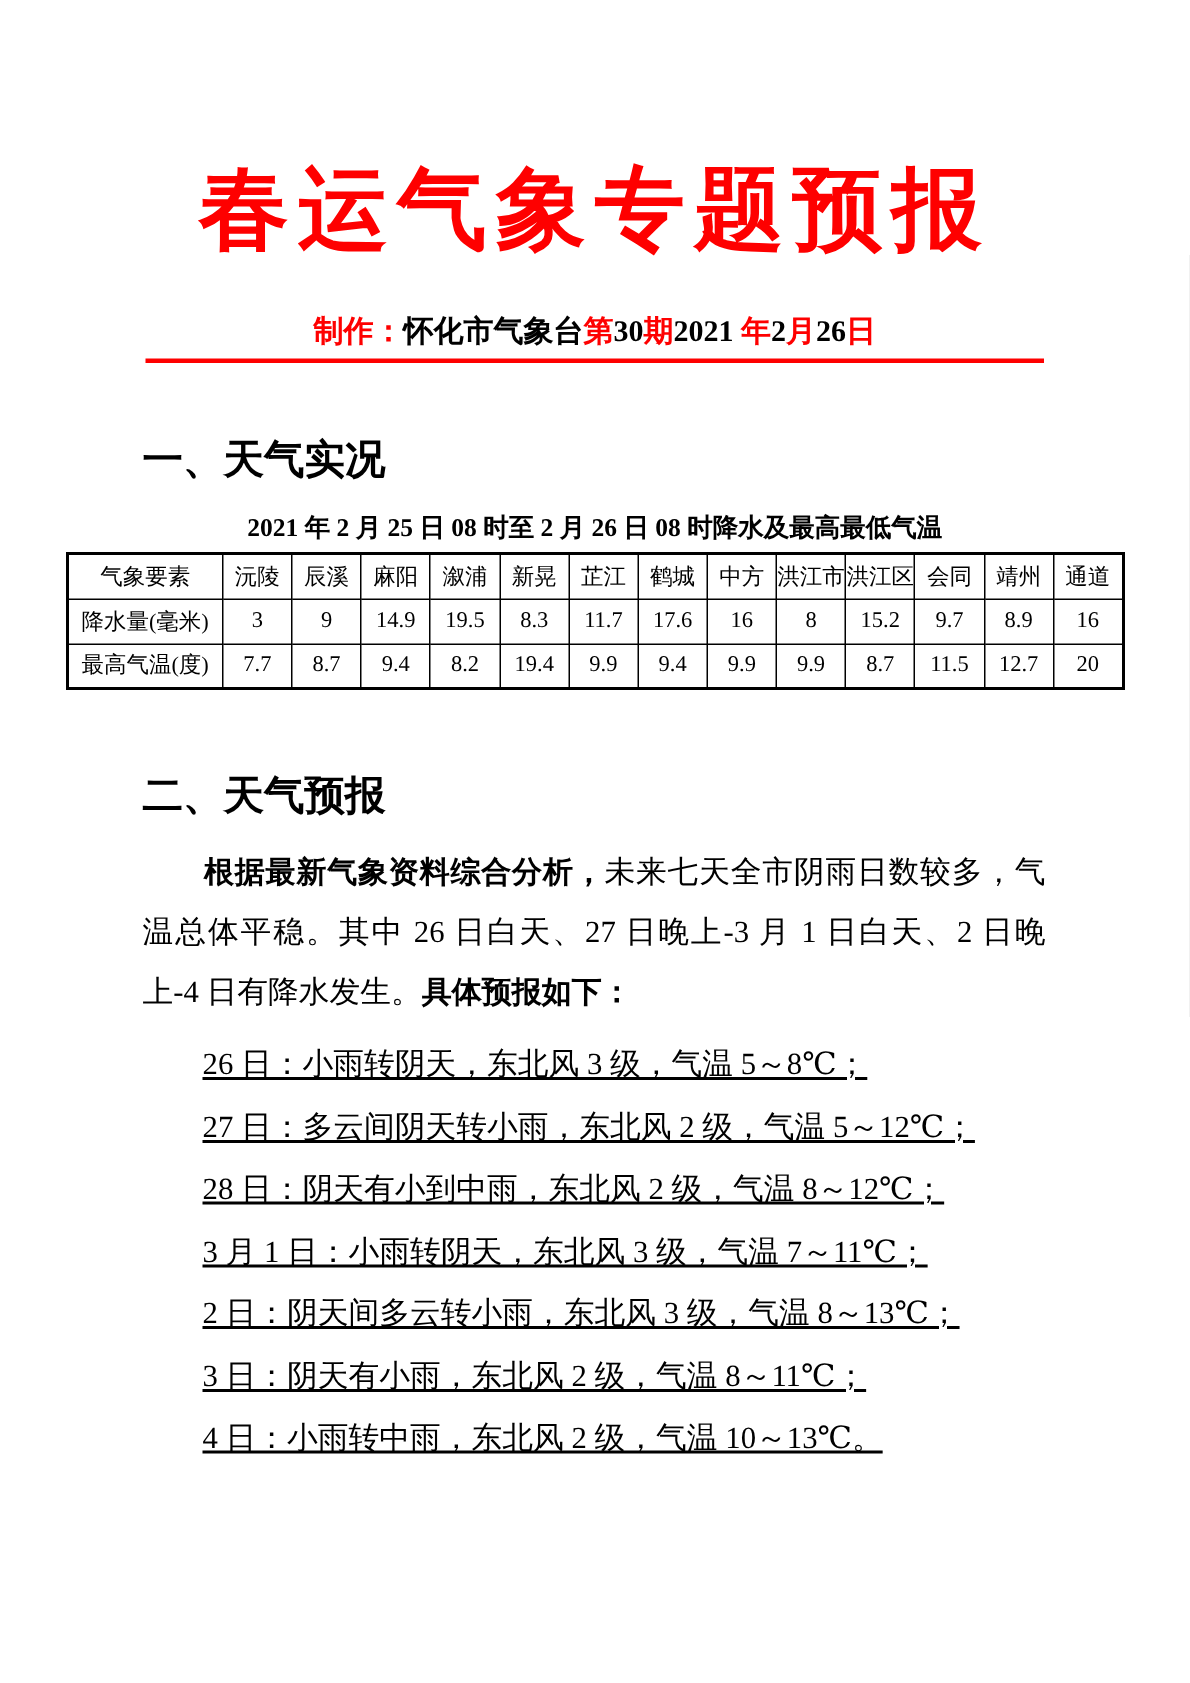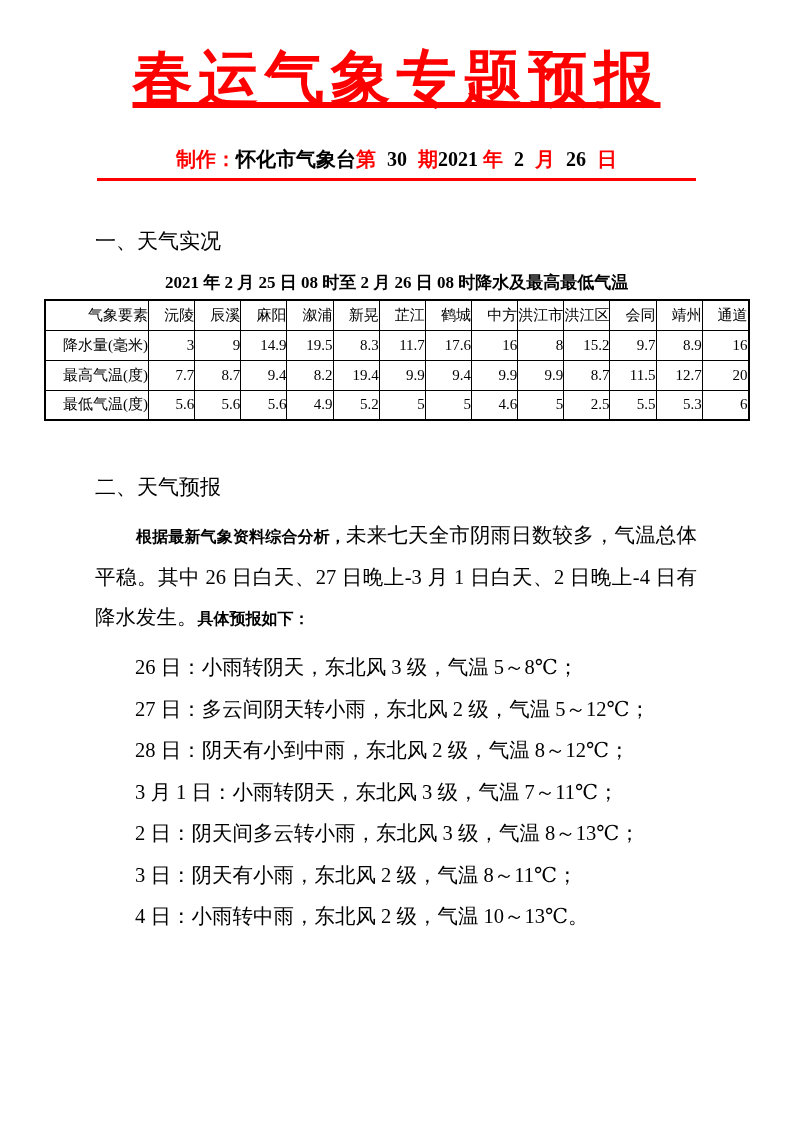--- a/index.html
+++ b/index.html
@@ -8,95 +8,95 @@
     width: 793px;
     height: 1122px;
     margin: 0 auto;
     background: #ffffff;
     font-family: "Liberation Serif", "DejaVu Serif", serif;
     color: #000000;
     overflow: hidden;
     position: relative;
   }
   .doc-title {
-    margin-top: 39px;
+    margin-top: 100px;
     text-align: center;
     color: #fe0000;
     font-size: 60px;
     font-weight: 600;
     letter-spacing: 6px;
     font-family: "Liberation Serif", "DejaVu Serif", serif;
     white-space: nowrap;
-    text-decoration: underline;
   }
   .header-row {
     margin: 26px 98px 0 98px;
     display: flex;
     justify-content: center;
     align-items: baseline;
     font-size: 20px;
     font-weight: bold;
     white-space: nowrap;
   }
   .red { color: #fe0000; }
   .blk { color: #000000; }
   .num { font-family: "Liberation Serif", serif; }
-  .sp { margin: 0 11px; }
+  .sp { margin: 0 0; }
   .sp-l { margin-left: 5px; }
   .red-rule {
     margin: 5px 97px 0 97px;
     border-top: 3px solid #fe0000;
   }
   .section-heading {
     margin: 46px 16px 0 95px;
-    font-size: 21px;
-    font-weight: normal;
+    font-size: 27px;
+    font-weight: bold;
     font-family: "Liberation Sans", "DejaVu Sans", sans-serif;
   }
   .table-caption {
     margin-top: 16px;
     text-align: center;
     font-size: 17px;
     font-weight: bold;
   }
   table.weather {
     margin: 5px auto 0 auto;
     width: 706px;
     border-collapse: collapse;
     table-layout: fixed;
     border: 2px solid #000;
   }
   table.weather th, table.weather td {
     border: 1px solid #000;
     height: 30px;
-    text-align: right;
+    text-align: center;
     vertical-align: middle;
     font-size: 15px;
     font-weight: normal;
     padding: 0;
     overflow: hidden;
   }
   table.weather th:first-child, table.weather td:first-child { width: 104px; }
   .section2 { margin-top: 52px; }
   .intro {
     margin: 14px 96px 0 95px;
     font-size: 20.5px;
     line-height: 40px;
     text-indent: 2em;
     text-align: justify;
   }
-  .intro b { font-family: "Liberation Sans", "DejaVu Sans", sans-serif; font-size: 16px; }
+  .intro b { font-family: "Liberation Sans", "DejaVu Sans", sans-serif; font-size: 20px; }
   .forecast-list {
     margin: 8px 95px 0 95px;
   }
   .forecast-line {
     padding-left: 40px;
     line-height: 41.5px;
     font-size: 20.5px;
     white-space: nowrap;
+    text-decoration: underline;
   }
 </style>
 </head>
 <body>
 
 <div class="page">
 
   <div class="doc-title">春运气象专题预报</div>
 
   <div class="header-row">
@@ -162,36 +162,20 @@
           <td>19.4</td>
           <td>9.9</td>
           <td>9.4</td>
           <td>9.9</td>
           <td>9.9</td>
           <td>8.7</td>
           <td>11.5</td>
           <td>12.7</td>
           <td>20</td>
         </tr>
-        <tr>
-          <td>最低气温(度)</td>
-          <td>5.6</td>
-          <td>5.6</td>
-          <td>5.6</td>
-          <td>4.9</td>
-          <td>5.2</td>
-          <td>5</td>
-          <td>5</td>
-          <td>4.6</td>
-          <td>5</td>
-          <td>2.5</td>
-          <td>5.5</td>
-          <td>5.3</td>
-          <td>6</td>
-        </tr>
       </tbody>
   </table>
 
   <div class="section-heading section2">二、天气预报</div>
 
   <div class="intro">
     <b>根据最新气象资料综合分析，</b><span>未来七天全市阴雨日数较多，气温总体平稳。其中 26 日白天、27 日晚上-3 月 1 日白天、2 日晚上-4 日有降水发生。</span><b>具体预报如下：</b>
   </div>
 
   <div class="forecast-list" id="forecast-list">

